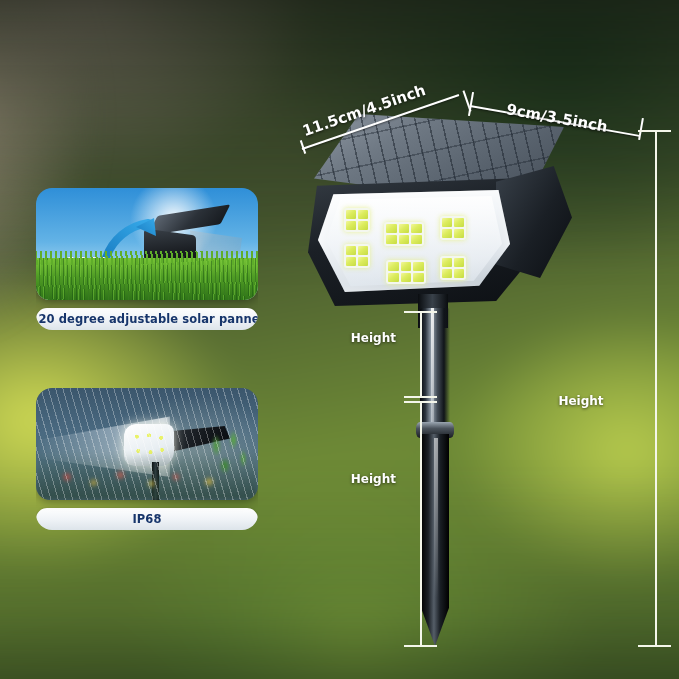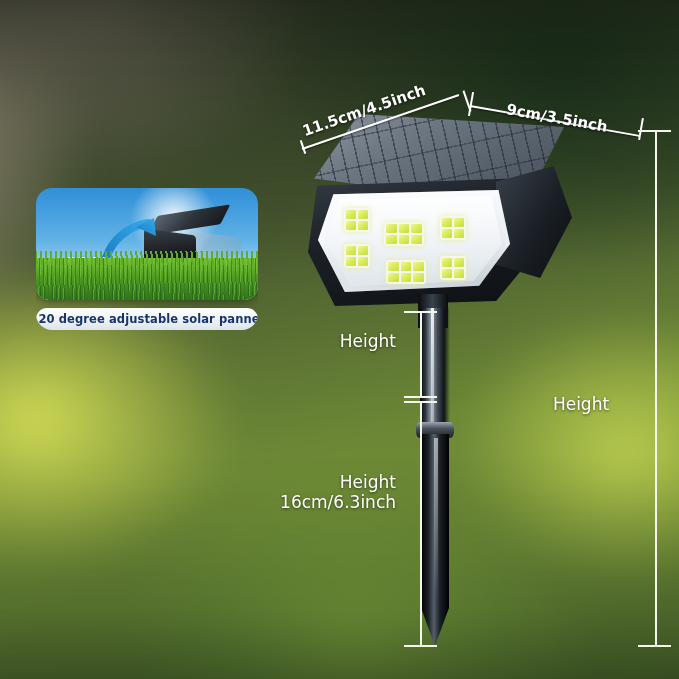--- a/index.html
+++ b/index.html
@@ -306,22 +306,22 @@
     background: linear-gradient(180deg, rgba(255,255,255,0.55), rgba(255,255,255,0));
   }
 
   
   .dim-line { position: absolute; background: #f4f6ea; }
   .dim-v { width: 1.5px; }
   .dim-h { height: 1.5px; }
   .dim-text {
     position: absolute;
     color: #ffffff;
-    font-weight: 400;
-    font-size: 17px;
+    font-weight: 700;
+    font-size: 12px;
     line-height: 1.18;
     text-align: right;
     text-shadow: 0 1px 3px rgba(0,0,0,0.6);
     white-space: nowrap;
   }
   .dim-text.center { text-align: center; }
 
   .diag-text {
     position: absolute;
     color: #ffffff;
@@ -372,20 +372,36 @@
         </defs>
         <path d="M4 44 C 10 26, 26 12, 46 9" stroke="url(#agrad)" stroke-width="8" fill="none" stroke-linecap="round"></path>
         <path d="M52 4 L54 22 L34 13 Z" fill="url(#agrad)"></path>
       </svg>
       <div class="deg-label">120°</div>
       <div class="grass"></div>
     </div>
     <div class="caption">120 degree adjustable solar pannel</div>
   </div>
 
+  <div class="card" id="card-ip68">
+    <div class="card-photo">
+      <div class="rain-scene"></div>
+      <div class="beam"></div>
+      <div class="lamp2">
+        <div class="lamp2-panel"></div>
+        <div class="lamp2-lens"></div>
+        <div class="lamp2-leds"></div>
+        <div class="lamp2-stake"></div>
+      </div>
+      <div class="flowers"></div>
+      <div class="plant"></div>
+      <div class="rain"></div>
+    </div>
+    <div class="caption">IP68</div>
+  </div>
 
   <div id="product">
     <div class="panel-frame"></div>
     <div class="panel-top">
       <div class="panel-cells"></div>
     </div>
 
     <div class="housing"></div>
     <div class="housing-right"></div>
 
@@ -456,21 +472,20 @@
   <div class="dim-line dim-h" style="left:404px; top:396px; width:33px;"></div>
   <div class="dim-text" style="left:218px; top:331px; width:178px;">
     <div>Height</div>
   </div>
 
   <div class="dim-line dim-v" style="left:420px; top:401px; height:246px;"></div>
   <div class="dim-line dim-h" style="left:404px; top:401px; width:33px;"></div>
   <div class="dim-line dim-h" style="left:404px; top:645px; width:33px;"></div>
   <div class="dim-text" style="left:218px; top:472px; width:178px;">
     <div>Height</div>
-    <div>16cm/6.3inch</div>
   </div>
 
   <div class="dim-line dim-v" style="left:655px; top:130px; height:517px;"></div>
   <div class="dim-line dim-h" style="left:638px; top:130px; width:33px;"></div>
   <div class="dim-line dim-h" style="left:638px; top:645px; width:33px;"></div>
   <div class="dim-text center" style="left:520px; top:394px; width:122px;">
     <div>Height</div>
   </div>
 
 </div>

